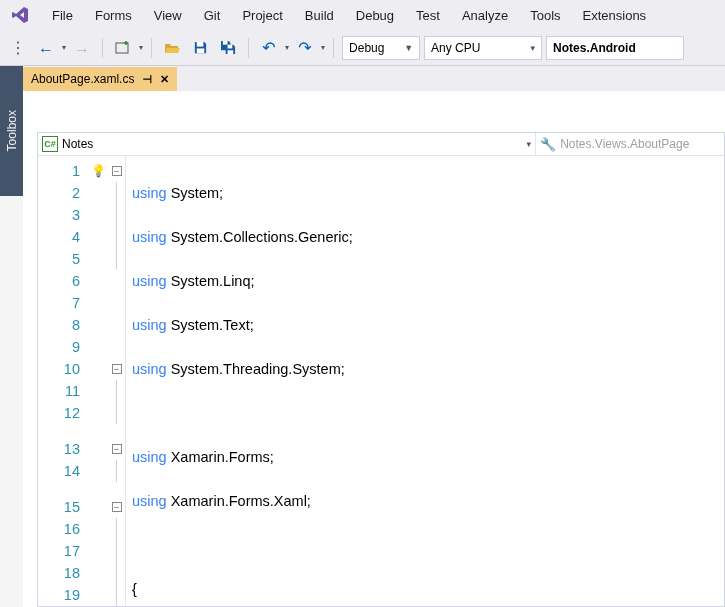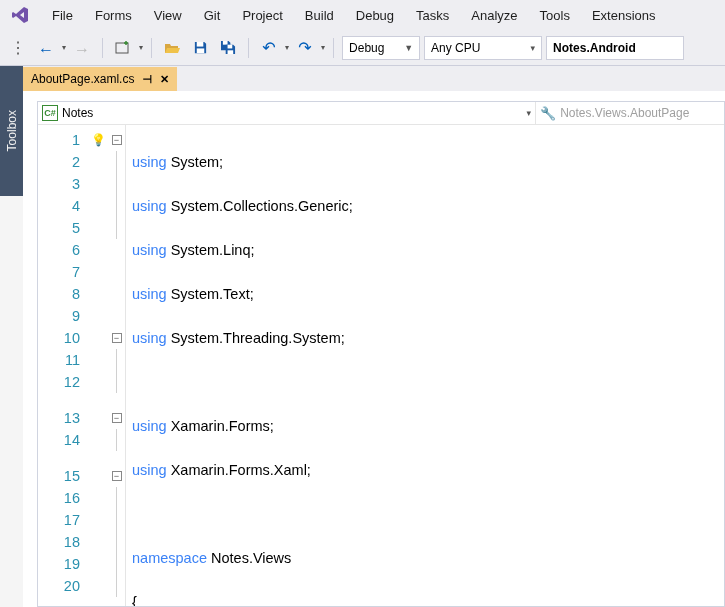--- a/index.html
+++ b/index.html
@@ -12,21 +12,21 @@
 .toolbar { height: 36px; background: #eeeef2; display: flex; align-items: center; padding: 0 6px; gap: 4px; border-bottom: 1px solid #cccedb; }
 .tool-btn { width: 24px; height: 24px; display: flex; align-items: center; justify-content: center; cursor: pointer; border-radius: 2px; color: #555; }
 .tool-sep { width: 1px; height: 20px; background: #cccedb; margin: 0 4px; }
 .tool-combo { height: 24px; border: 1px solid #cccedb; background: #fff; padding: 0 6px; display: flex; align-items: center; font-size: 12px; min-width: 78px; justify-content: space-between; cursor: pointer; }
 .tool-combo.startup { min-width: 138px; font-weight: bold; }
 .tool-combo .caret { font-size: 9px; color: #555; margin-left: 6px; }
 
 .toolbox { position: absolute; left: 0; top: 66px; width: 23px; height: 130px; background: #43536a; display: flex; align-items: center; justify-content: center; }
 .toolbox span { writing-mode: vertical-rl; transform: rotate(180deg); color: #f1f1f1; font-size: 12px; }
 
-.editor-area { position: absolute; left: 23px; top: 66px; right: 0; bottom: 0; background: #fff; display: flex; flex-direction: column; }
+.editor-area { position: absolute; left: 23px; top: 66px; right: 0; bottom: 0; background: #fff; display: flex; flex-direction: column; gap: 31px; }
 .editor-inner { margin: 10px 0 0 14px; border: 1px solid #d0d4e0; flex: 1; display: flex; flex-direction: column; background: #fff; overflow: hidden; }
 
 .tabstrip { height: 25px; background: #eeeef2; display: flex; align-items: flex-end; }
 .tab { height: 24px; background: #f5cc84; display: flex; align-items: center; padding: 0 8px; font-size: 12px; gap: 8px; color: #000; }
 .tab .pin, .tab .close { font-size: 11px; cursor: pointer; font-weight: bold; }
 
 .nav-bar { height: 23px; display: flex; border-bottom: 1px solid #e5e5e5; font-size: 12px; }
 .nav-left { flex: 1; display: flex; align-items: center; padding: 0 4px; border-right: 1px solid #e5e5e5; }
 .nav-right { width: 188px; display: flex; align-items: center; padding: 0 4px; color: #a0a0a0; }
 .csicon { width: 16px; height: 16px; background: #fff; border: 1px solid #388a34; color: #388a34; font-size: 9px; font-weight: bold; display: flex; align-items: center; justify-content: center; margin-right: 4px; }
@@ -57,21 +57,21 @@
         <path fill="#7252aa" d="M14 2 L18 4 L18 16 L14 18 L6 11 L3 13 L2 12 L2 8 L3 7 L6 9 L14 2 Z M14 7 L10 10 L14 13 Z"></path>
       </svg>
   </div>
   <div class="menu-item">File</div>
   <div class="menu-item">Forms</div>
   <div class="menu-item">View</div>
   <div class="menu-item">Git</div>
   <div class="menu-item">Project</div>
   <div class="menu-item">Build</div>
   <div class="menu-item">Debug</div>
-  <div class="menu-item">Tasks</div>
+  <div class="menu-item">Test</div>
   <div class="menu-item">Analyze</div>
   <div class="menu-item">Tools</div>
   <div class="menu-item">Extensions</div>
 </div>
 
 <div class="toolbar">
   <div class="tool-btn">⋮</div>
   <div class="tool-btn" style="color:#005dba;font-weight:bold">←</div>
   <span style="font-size:8px;color:#555">▾</span>
   <div class="tool-btn" style="color:#bbb;font-weight:bold">→</div>
@@ -239,21 +239,20 @@
     <div class="code">
 <div class="code-line"><span class="kw">using</span><span> System;</span></div>
 <div class="code-line"><span class="kw">using</span><span> System.Collections.Generic;</span></div>
 <div class="code-line"><span class="kw">using</span><span> System.Linq;</span></div>
 <div class="code-line"><span class="kw">using</span><span> System.Text;</span></div>
 <div class="code-line"><span class="kw">using</span><span> System.Threading.System;</span></div>
 <div class="code-line"></div>
 <div class="code-line"><span class="kw">using</span><span> Xamarin.Forms;</span></div>
 <div class="code-line"><span class="kw">using</span><span> Xamarin.Forms.Xaml;</span></div>
 <div class="code-line"></div>
-<div class="code-line"><span class="kw">namespace</span><span> Notes.Views</span></div>
 <div class="code-line"><span>{</span></div>
 
 
 
 
 
 
 
 
 

